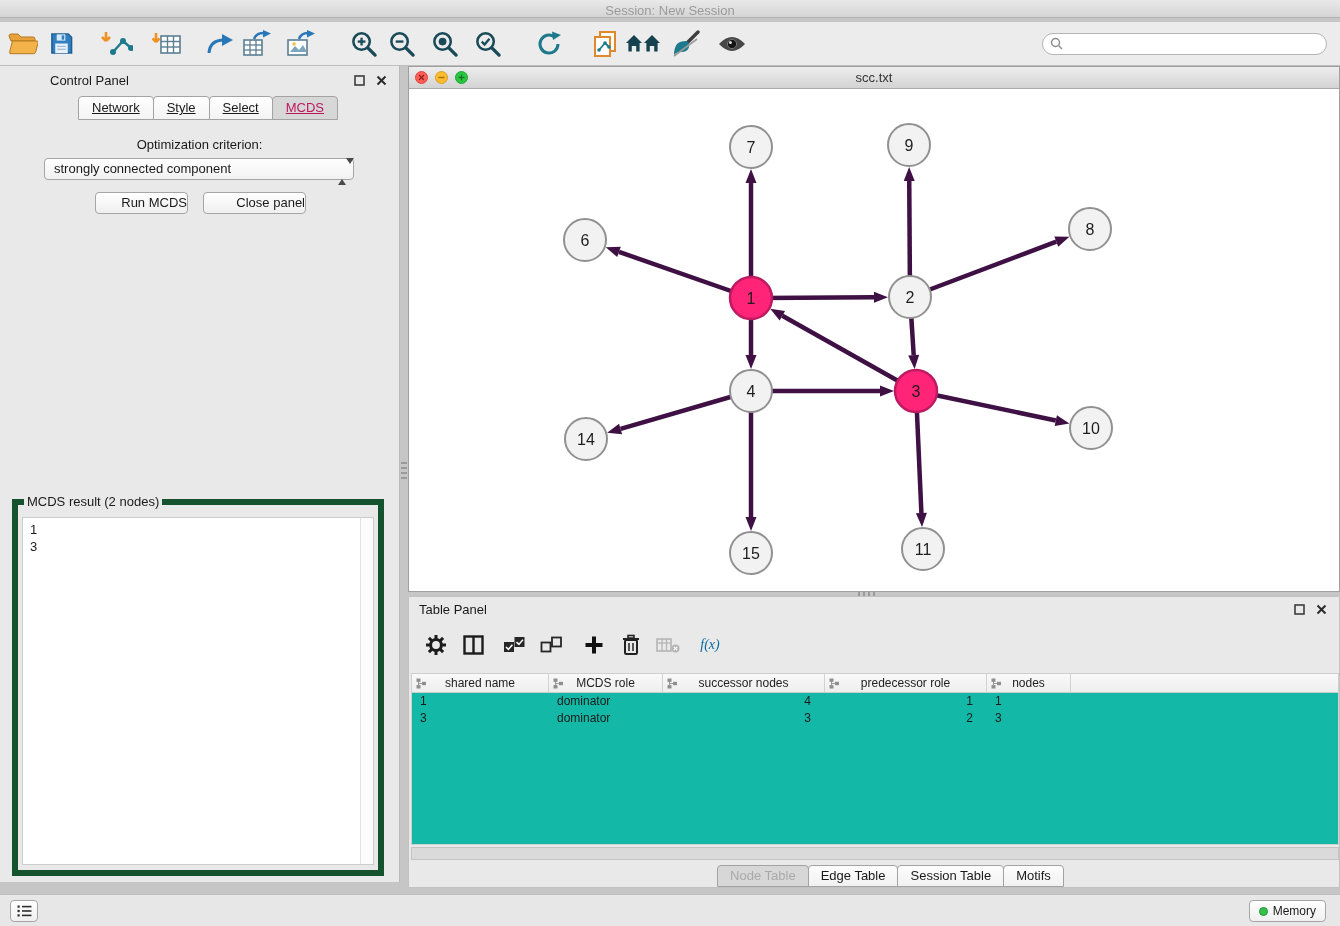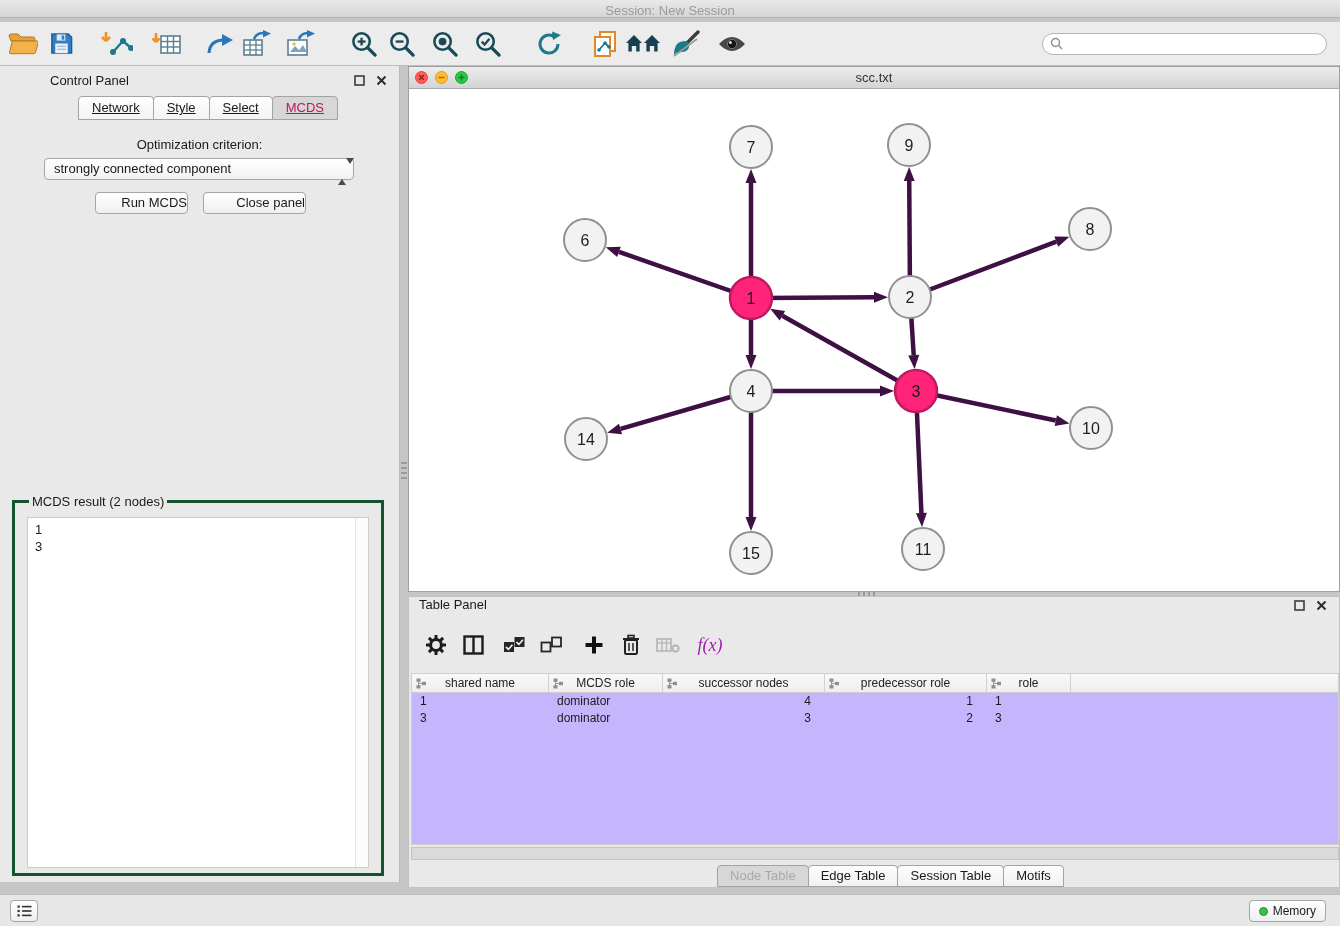--- a/index.html
+++ b/index.html
@@ -33,21 +33,21 @@
   .cp-select { position:absolute; left:44px; top:92px; width:310px; height:22px;
     background:linear-gradient(#ffffff,#f1f1f1); border:1px solid #a6a6a6; border-radius:4px;
     line-height:20px; padding-left:9px; }
   .cp-select .arrows { position:absolute; right:6px; top:3px; width:9px; height:16px; }
   .cp-select .arrows .up { width:0; height:0; border-left:4.5px solid transparent; border-right:4.5px solid transparent; border-bottom:6px solid #4a4a4a; margin-bottom:3px; }
   .cp-select .arrows .down { width:0; height:0; border-left:4.5px solid transparent; border-right:4.5px solid transparent; border-top:6px solid #4a4a4a; }
   .cp-btn { position:absolute; top:126px; height:22px; background:linear-gradient(#ffffff,#efefef);
     border:1px solid #a6a6a6; border-radius:4px; text-align:right; line-height:20px; }
   .cp-btn.run { left:95px; width:93px; }
   .cp-btn.close { left:203px; width:103px; }
-  .mcds-box { position:absolute; left:12px; top:428px; width:372px; height:382px; border:3px solid #14532d; padding:8px 12px 5px; background:#e9e9e9; }
+  .mcds-box { position:absolute; left:12px; top:428px; width:372px; height:382px; border:6px solid #14532d; padding:8px 4px 5px; background:#e9e9e9; }
   .mcds-box legend { font-size:13px; padding:0 3px; margin-left:2px; }
   .mcds-inner { position:relative; width:100%; height:100%; background:#fff; border:1px solid #cccccc; padding:3px 7px; line-height:17px; }
   .mcds-scrollbar { position:absolute; right:0; top:0; bottom:0; width:13px; background:#fcfcfc; border-left:1px solid #e2e2e2; }
 
   
   .network-window { position:absolute; left:408px; top:66px; width:932px; height:526px; background:#fff; border:1px solid #9f9f9f; }
   .net-titlebar { position:absolute; left:0; top:0; width:100%; height:22px;
     background:linear-gradient(#ededed,#d3d3d3); border-bottom:1px solid #aaaaaa; text-align:center; line-height:21px; color:#333; }
   .traffic { position:absolute; left:6px; top:4px; display:flex; gap:7px; }
   .tl { width:13px; height:13px; border-radius:50%; display:flex; align-items:center; justify-content:center; }
@@ -57,26 +57,26 @@
   .net-canvas { position:absolute; left:0; top:22px; width:930px; height:502px; background:#ffffff; }
 
   
   .v-splitter-handle { position:absolute; left:401px; top:462px; width:6px; height:18px;
     background:repeating-linear-gradient(#9a9a9a 0 2px, transparent 2px 5px); }
   .h-splitter-handle { position:absolute; left:858px; top:592px; width:18px; height:4px;
     background:repeating-linear-gradient(90deg,#9a9a9a 0 2px, transparent 2px 5px); }
 
   
   .table-panel { position:absolute; left:408px; top:596px; width:932px; height:292px; background:#e9e9e9; border:1px solid #c2c2c2; }
-  .tp-header { position:absolute; left:0; top:0; width:100%; height:24px; display:flex; padding:0 10px; }
+  .tp-header { position:absolute; left:0; top:0; width:100%; height:24px; display:flex; align-items:center; padding:0 10px; }
   .tp-header .title { flex:1; }
   .tp-toolbar { position:absolute; left:0; top:26px; width:100%; height:44px; display:flex; align-items:center; padding-left:12px; }
   .tp-tbtn { width:30px; height:32px; display:flex; align-items:center; justify-content:center; margin-right:7px; border-radius:3px; }
-  .fx { font-family:"Liberation Serif", serif; font-style:italic; font-size:18px; color:#a21caf; }
-  .tp-table { position:absolute; left:2px; top:76px; width:928px; height:172px; background:#c4b5fd; border:1px solid #cfcfcf; overflow:hidden; }
+  .fx { font-family:"Liberation Serif", serif; font-style:italic; font-size:14px; color:#0369a1; }
+  .tp-table { position:absolute; left:2px; top:76px; width:928px; height:172px; background:#14b8a6; border:1px solid #cfcfcf; overflow:hidden; }
   .tp-head { display:flex; height:19px; background:linear-gradient(#f9f9f9,#eeeeee); border-bottom:1px solid #cdcdcd; }
   .tp-hcell { position:relative; border-right:1px solid #d2d2d2; font-size:12px; color:#222; text-align:center; line-height:18px; }
   .tp-hcell .treeicon { position:absolute; left:4px; top:4px; }
   .tp-row { display:flex; height:17px; font-size:12px; line-height:16px; }
   .tp-cell { overflow:hidden; white-space:nowrap; }
   .tp-scrollstrip { position:absolute; left:2px; top:250px; width:928px; height:13px; background:#dadada; border:1px solid #c4c4c4; }
   .tp-tabs { position:absolute; left:16px; top:268px; width:100%; height:22px; display:flex; justify-content:center; }
   .tp-tab { padding:2px 12px 3px; background:linear-gradient(#fdfdfd,#f1f1f1); border:1px solid #a3a3a3; margin-right:-1px; border-radius:4px 4px 0 0; font-size:13px; }
   .tp-tab.active { background:#d7d7d7; color:#a9a9a9; }
 
@@ -489,21 +489,21 @@
             <rect x="0.5" y="0.5" width="4" height="3.4" fill="#8f8f8f"></rect>
             <rect x="6" y="3.8" width="4" height="3.4" fill="#8f8f8f"></rect>
             <rect x="0.5" y="7.1" width="4" height="3.4" fill="#8f8f8f"></rect>
             <path d="M2.5 4 v5 M2.5 5.5 h3.5" stroke="#8f8f8f" stroke-width="0.9" fill="none"></path>
           </svg><span>predecessor role</span></div>
         <div class="tp-hcell" style="width: 84px;"><svg class="treeicon" width="11" height="11" viewBox="0 0 11 11">
             <rect x="0.5" y="0.5" width="4" height="3.4" fill="#8f8f8f"></rect>
             <rect x="6" y="3.8" width="4" height="3.4" fill="#8f8f8f"></rect>
             <rect x="0.5" y="7.1" width="4" height="3.4" fill="#8f8f8f"></rect>
             <path d="M2.5 4 v5 M2.5 5.5 h3.5" stroke="#8f8f8f" stroke-width="0.9" fill="none"></path>
-          </svg><span>role</span></div>
+          </svg><span>nodes</span></div>
       </div>
     <div id="tp-rows">
         <div class="tp-row">
           <div class="tp-cell" style="width: 137px; text-align: left; padding: 0px 0px 0px 8px;">1</div>
           <div class="tp-cell" style="width: 114px; text-align: left; padding: 0px 0px 0px 8px;">dominator</div>
           <div class="tp-cell" style="width: 162px; text-align: right; padding: 0px 14px 0px 0px;">4</div>
           <div class="tp-cell" style="width: 162px; text-align: right; padding: 0px 14px 0px 0px;">1</div>
           <div class="tp-cell" style="width: 84px; text-align: left; padding: 0px 0px 0px 8px;">1</div>
         </div>
         <div class="tp-row">

